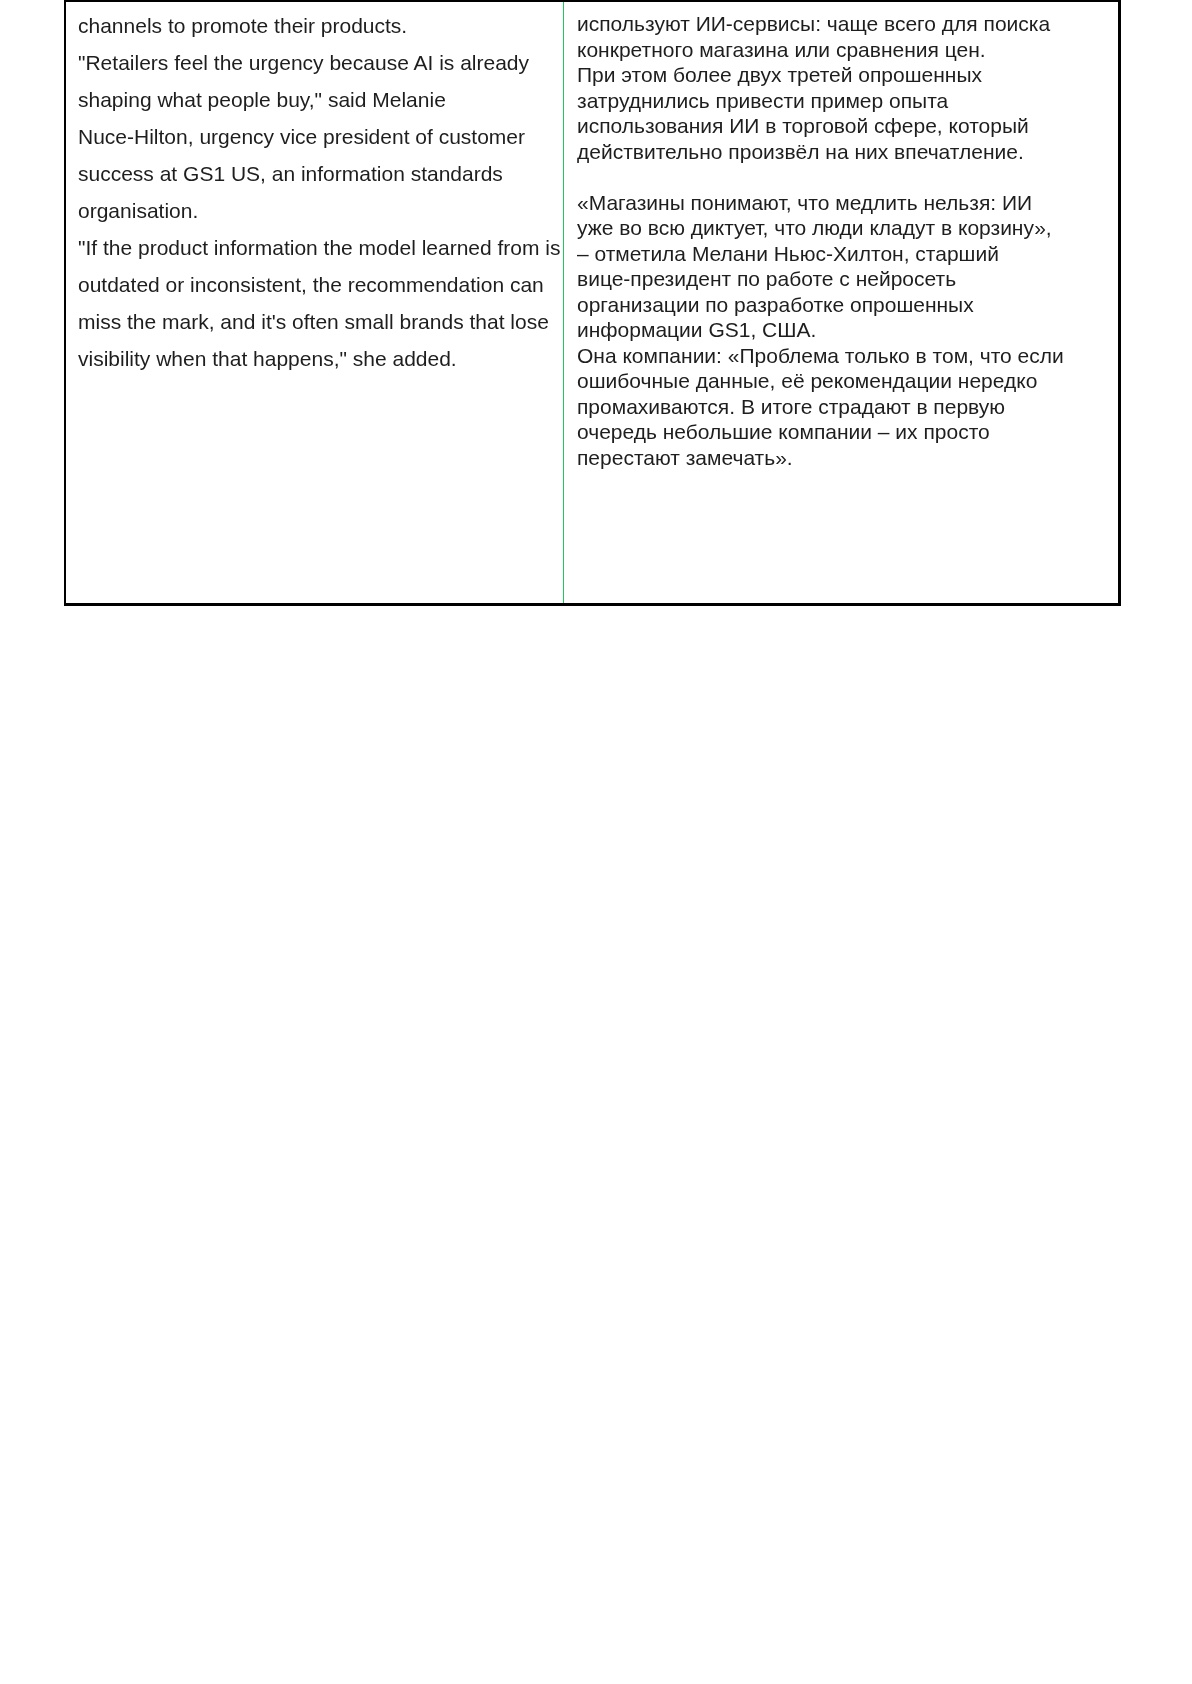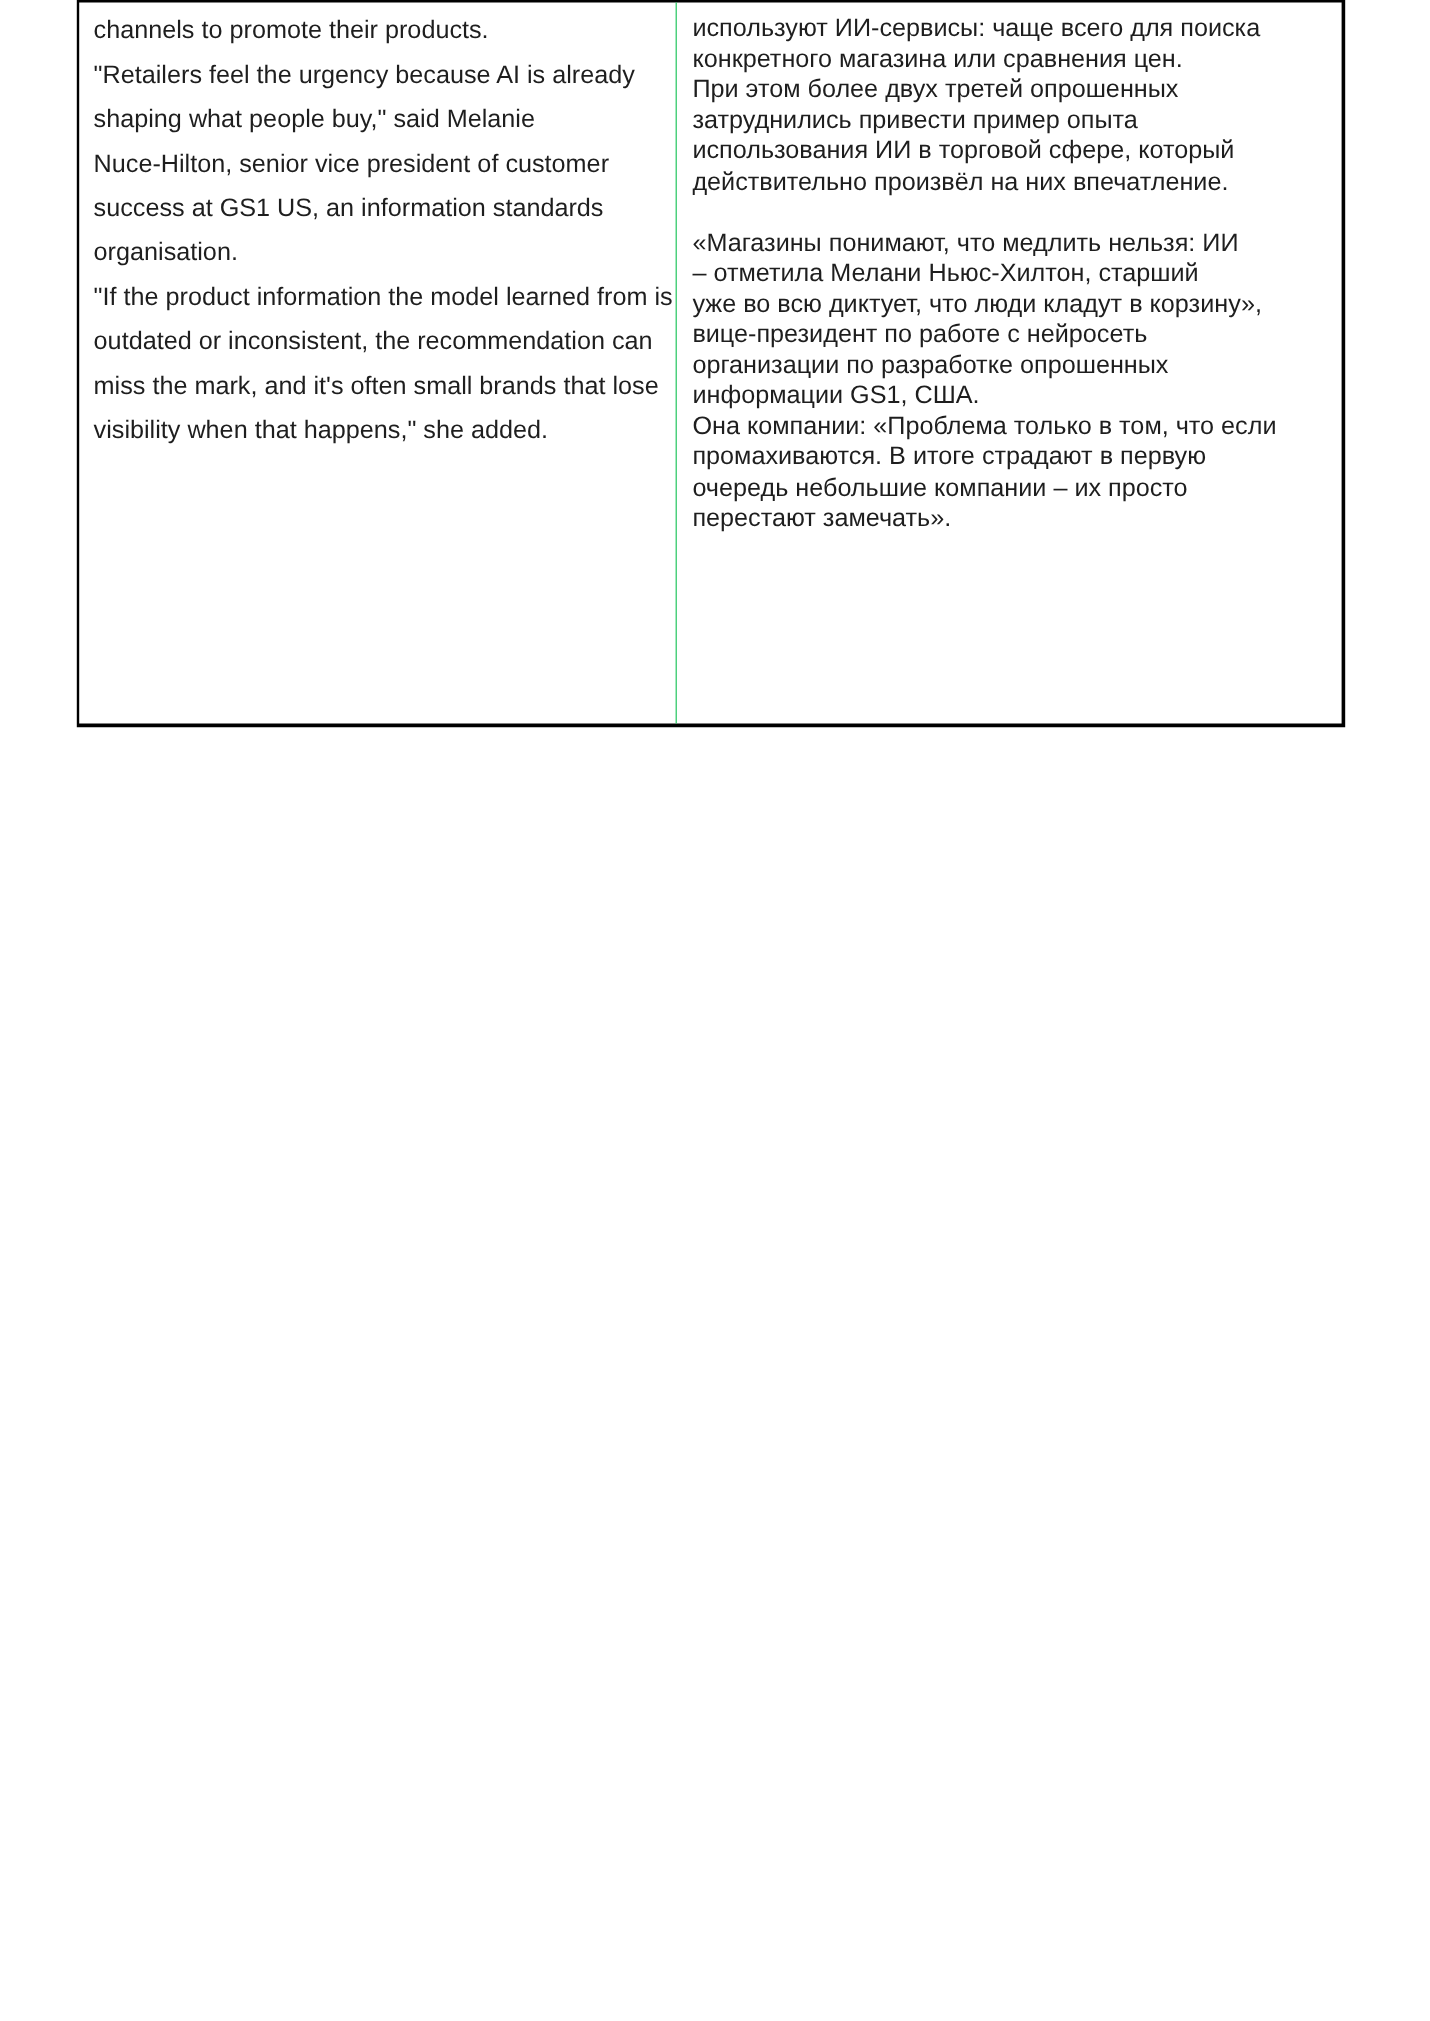--- a/index.html
+++ b/index.html
@@ -65,44 +65,45 @@
 </style>
 </head>
 <body>
 
 <div class="page">
   <div class="doc-table">
     <div class="cell cell-left">
         <div class="line">channels to promote their products.</div>
         <div class="line">"Retailers feel the urgency because AI is already</div>
         <div class="line">shaping what people buy," said Melanie</div>
-        <div class="line">Nuce-Hilton, senior vice president of customer</div>
+        <div class="line">Nuce-Hilton, urgency vice president of customer</div>
         <div class="line">success at GS1 US, an information standards</div>
         <div class="line">organisation.</div>
         <div class="line">"If the product information the model learned from is</div>
         <div class="line">outdated or inconsistent, the recommendation can</div>
         <div class="line">miss the mark, and it's often small brands that lose</div>
         <div class="line">visibility when that happens," she added.</div>
       </div>
     <div class="cell cell-right">
       <div class="para">
           <div class="line">используют ИИ-сервисы: чаще всего для поиска</div>
           <div class="line">конкретного магазина или сравнения цен.</div>
           <div class="line">При этом более двух третей опрошенных</div>
           <div class="line">затруднились привести пример опыта</div>
           <div class="line">использования ИИ в торговой сфере, который</div>
           <div class="line">действительно произвёл на них впечатление.</div>
         </div>
       <div class="para">
           <div class="line">«Магазины понимают, что медлить нельзя: ИИ</div>
+          <div class="line">уже во всю диктует, что люди кладут в корзину»,</div>
           <div class="line">– отметила Мелани Ньюс-Хилтон, старший</div>
-          <div class="line">уже во всю диктует, что люди кладут в корзину»,</div>
           <div class="line">вице-президент по работе с нейросеть</div>
           <div class="line">организации по разработке опрошенных</div>
           <div class="line">информации GS1, США.</div>
           <div class="line">Она компании: «Проблема только в том, что если</div>
+          <div class="line">ошибочные данные, её рекомендации нередко</div>
           <div class="line">промахиваются. В итоге страдают в первую</div>
           <div class="line">очередь небольшие компании – их просто</div>
           <div class="line">перестают замечать».</div>
         </div>
     </div>
   </div>
 </div>
 
 </body></html>

